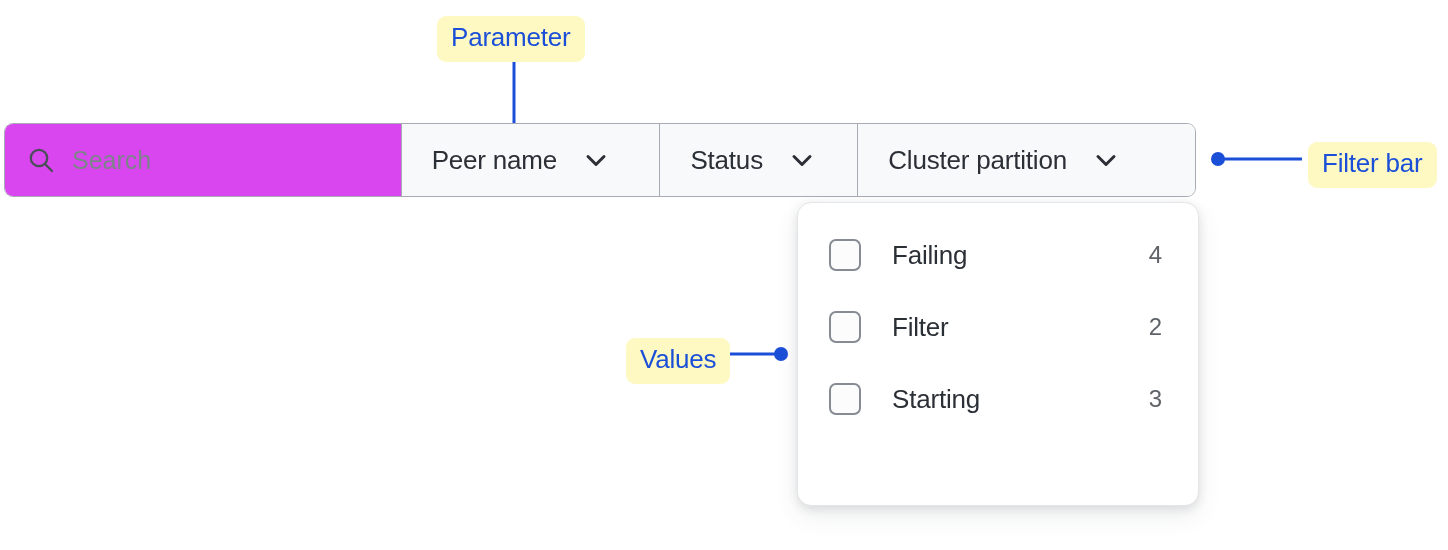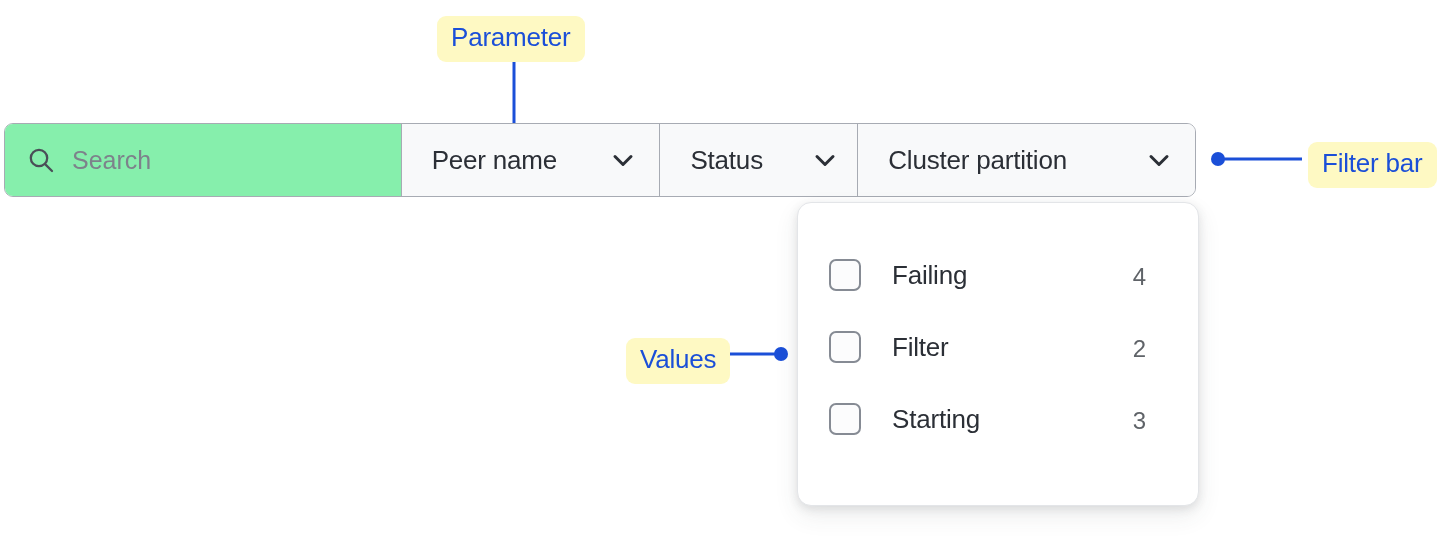--- a/index.html
+++ b/index.html
@@ -35,42 +35,41 @@
     display: flex;
     align-items: center;
     box-sizing: border-box;
     height: 100%;
     position: relative;
   }
   .filter-cell + .filter-cell { border-left: 1px solid #a7abb3; }
 
   #search-cell {
     width: 396px;
-    background: #86efac;
+    background: #d946ef;
     padding-left: 22px;
     gap: 17px;
   }
   .search-glyph { flex: 0 0 auto; display: block; }
   #search-input {
     border: none;
     outline: none;
     background: transparent;
     font-family: "Liberation Sans", sans-serif;
     font-size: 25px;
     color: #3c4043;
     width: 300px;
     padding: 0;
   }
   #search-input::placeholder { color: #7d828b; opacity: 1; }
 
   .dropdown-cell {
     background: #f8f9fa;
     padding: 0 23px 0 30px;
     gap: 26px;
-    justify-content: space-between;
     cursor: pointer;
   }
   .dropdown-label {
     font-size: 26px;
     color: #2b2f36;
     white-space: nowrap;
     letter-spacing: -0.2px;
   }
   #peer-name-cell { width: 259px; }
   #cluster-partition-cell { width: 338px; }
@@ -87,22 +86,22 @@
     box-sizing: border-box;
     background: #ffffff;
     border: 1px solid #e3e5e8;
     border-radius: 14px;
     box-shadow: 0 3px 10px rgba(60,64,67,0.13), 0 10px 24px rgba(60,64,67,0.09);
     padding: 16px 0;
   }
   .option-row {
     height: 72px;
     display: flex;
-    align-items: flex-end;
-    padding: 0 52px 0 31px;
+    align-items: center;
+    padding: 0 36px 0 31px;
     box-sizing: border-box;
     cursor: pointer;
   }
   .checkbox {
     width: 32px;
     height: 32px;
     flex: 0 0 auto;
     box-sizing: border-box;
     border: 2px solid #868b94;
     border-radius: 7px;

